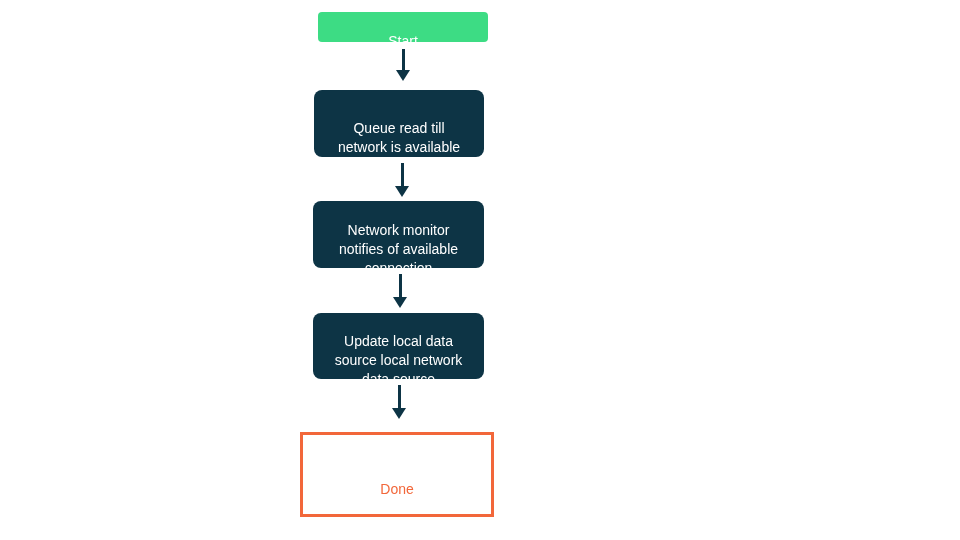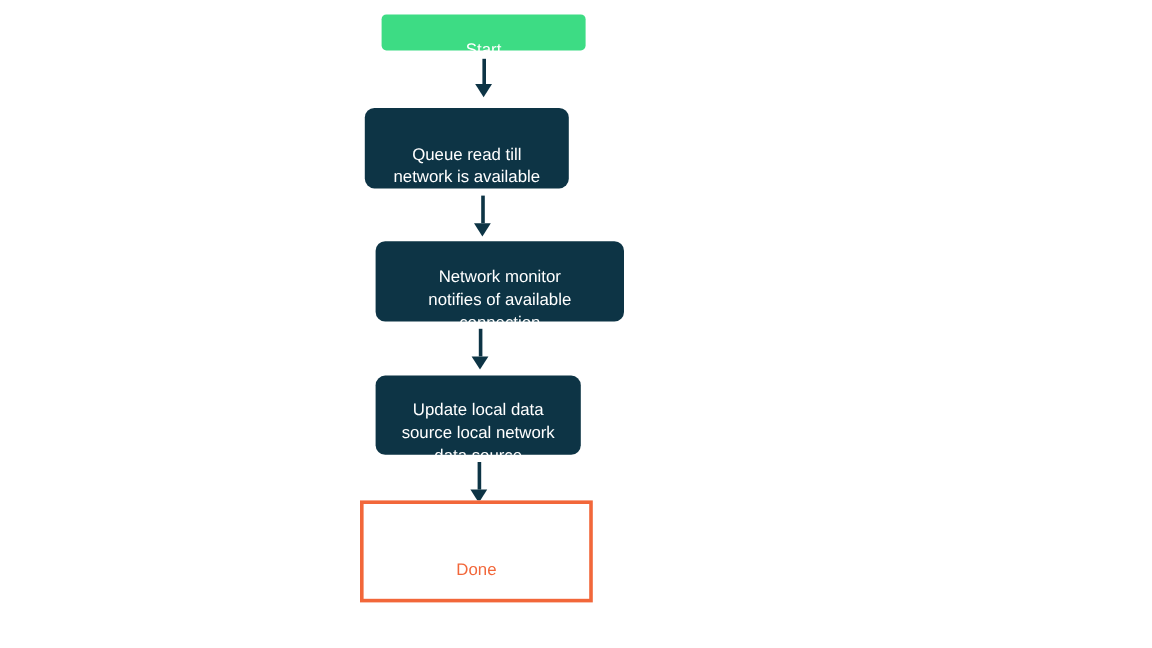--- a/index.html
+++ b/index.html
@@ -33,25 +33,25 @@
     left: 318px; top: 12px; width: 170px; height: 30px;
     background: var(--start-bg, #3ddc84);
     color: var(--node-text, #ffffff);
     border-radius: 4px;
   }
   .process-node {
     background: var(--process-bg, #0d3445);
     color: var(--node-text, #ffffff);
     border-radius: 8px;
   }
-  .process-1 { left: 304px; top: 90px;  width: 170px; height: 67px; }
-  .process-2 { left: 313px; top: 201px; width: 207px; height: 67px; }
+  .process-1 { left: 314px; top: 90px;  width: 170px; height: 67px; }
+  .process-2 { left: 313px; top: 201px; width: 171px; height: 67px; }
   .process-3 { left: 313px; top: 313px; width: 171px; height: 66px; }
   .done-node {
-    left: 300px; top: 417px; width: 194px; height: 85px;
+    left: 300px; top: 432px; width: 194px; height: 85px;
     background: var(--canvas-bg, #ffffff);
     border: 3px solid var(--accent-orange, #f2673a);
     color: var(--accent-orange, #f2673a);
     border-radius: 0;
   }
   .arrow {
     position: absolute;
     width: 14px;
     display: flex;
     flex-direction: column;

